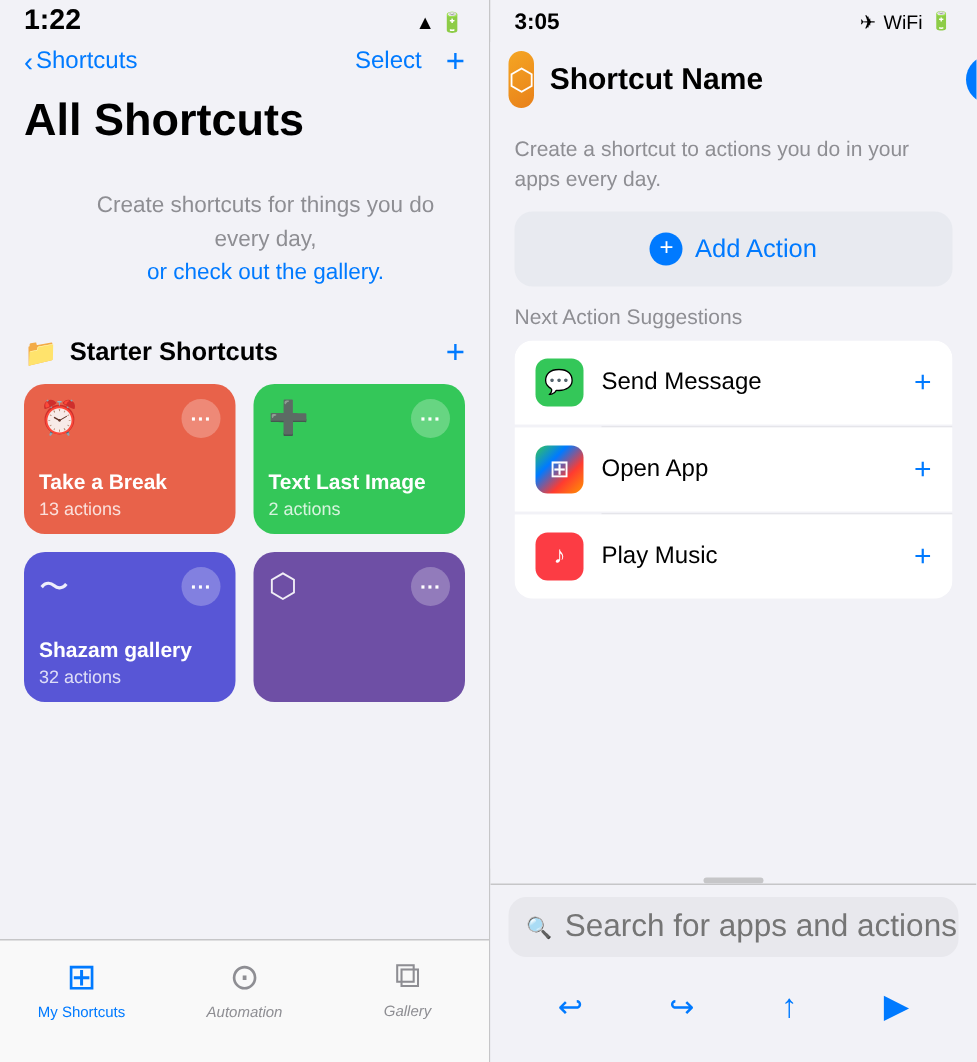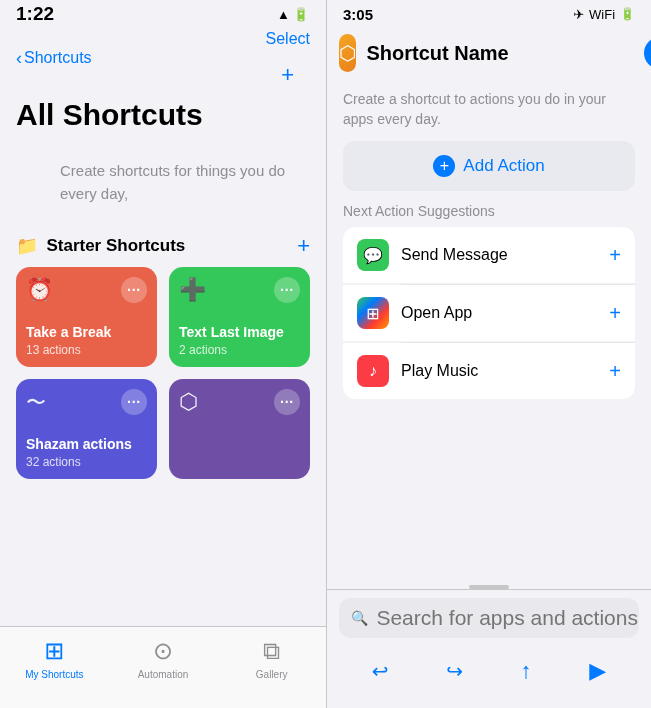--- a/index.html
+++ b/index.html
@@ -36,32 +36,33 @@
       display: flex;
       align-items: center;
       justify-content: space-between;
       padding: 2px 16px 8px 16px;
     }
     .nav-back {
       display: flex; align-items: center; gap: 2px;
       color: #007aff; font-size: 16px; cursor: pointer;
     }
     .nav-back-chevron { font-size: 18px; color: #007aff; }
-    .nav-actions { display: flex; align-items: center; gap: 16px; flex-direction: column; }
+    .nav-actions { display: flex; align-items: center; gap: 16px; }
     .nav-select { color: #007aff; font-size: 16px; cursor: pointer; }
     .nav-plus { color: #007aff; font-size: 22px; cursor: pointer; line-height: 1; }
 
     .page-title {
       font-size: 30px;
       font-weight: 700;
       color: #000;
       padding: 4px 16px 12px 16px;
     }
 
     .empty-text {
+      text-align: center;
       color: #8e8e93;
       font-size: 15px;
       padding: 16px 32px;
       line-height: 1.5;
       margin-left: 28px;
     }
     .empty-text a { color: #007aff; text-decoration: none; }
 
     .section-header {
       display: flex;
@@ -143,21 +144,21 @@
       flex-direction: column;
       align-items: center;
       gap: 4px;
       cursor: pointer;
     }
     .tab-icon { font-size: 24px; }
     .tab-label { font-size: 10px; }
     .tab-item.active .tab-icon { color: #007aff; }
     .tab-item.active .tab-label { color: #007aff; }
     .tab-item:not(.active) .tab-icon { color: #8e8e93; }
-    .tab-item:not(.active) .tab-label { color: #8e8e93; }
+    .tab-item:not(.active) .tab-label { color: #8e8e93; font-style: italic; }
 
     
     .divider {
       width: 1px;
       height: 708px;
       background: #c6c6c8;
     }
 
     
     .right-panel {
@@ -361,20 +362,21 @@
     <div class="nav-actions">
       <span class="nav-select">Select</span>
       <span class="nav-plus">+</span>
     </div>
   </div>
 
   <h1 class="page-title">All Shortcuts</h1>
 
   <div class="empty-text">
     <span>Create shortcuts for things you do every day,</span><br>
+    <a>or check out the gallery.</a>
   </div>
 
   <div class="section-header">
     <div class="section-title">
       <span class="folder-icon">📁</span>
       <span>Starter Shortcuts</span>
     </div>
     <span class="section-plus">+</span>
   </div>
 
@@ -401,21 +403,21 @@
         <div class="card-actions">2 actions</div>
       </div>
     </div>
 
     <div class="shortcut-card blue">
       <div class="card-top">
         <span class="card-icon" style="font-size:20px;">〜</span>
         <div class="card-dots">···</div>
       </div>
       <div class="card-bottom">
-        <div class="card-name">Shazam actions</div>
+        <div class="card-name">Shazam gallery</div>
         <div class="card-actions">32 actions</div>
       </div>
     </div>
 
     <div class="shortcut-card purple">
       <div class="card-top">
         <span class="card-icon">⬡</span>
         <div class="card-dots">···</div>
       </div>
     </div>

